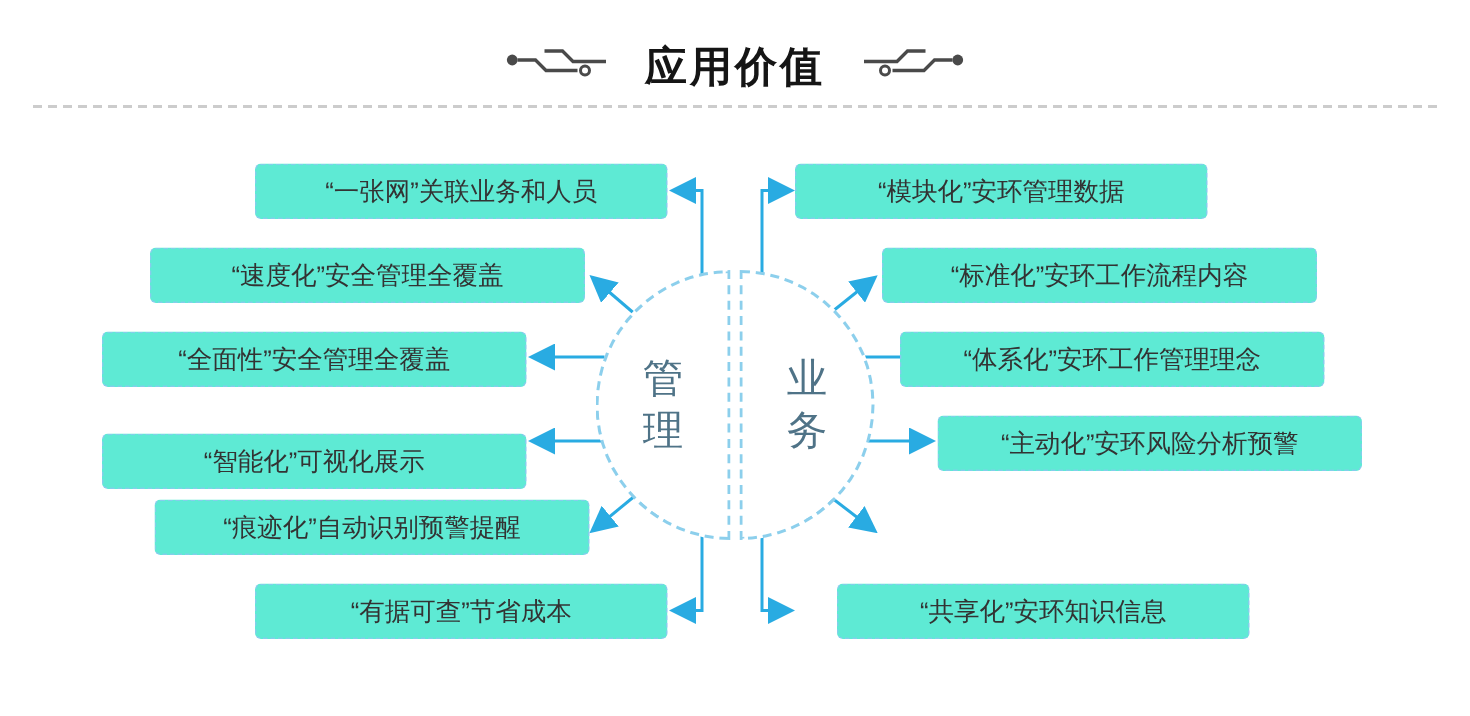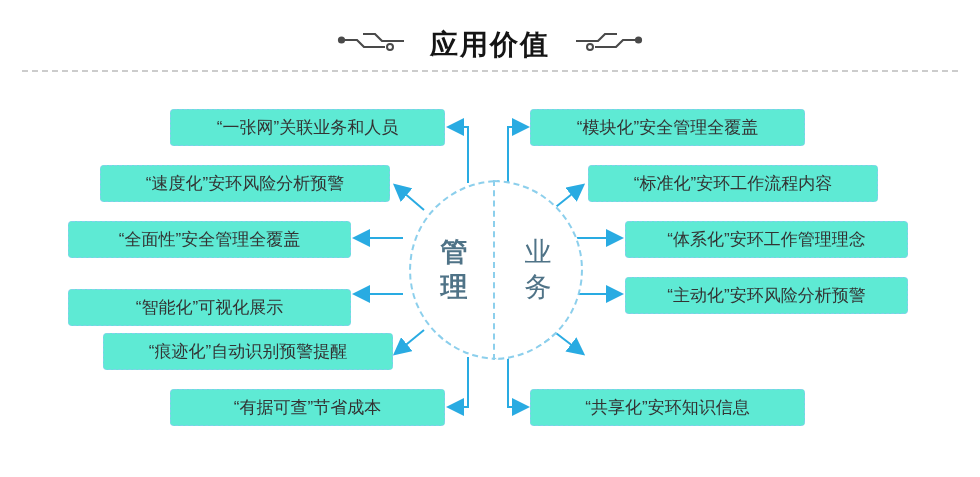--- a/index.html
+++ b/index.html
@@ -20,30 +20,30 @@
 
   .l1{left:170px;top:109px;width:275px;}
   .l2{left:100px;top:165px;width:290px;}
   .l3{left:68px; top:221px;width:283px;}
   .l4{left:68px; top:289px;width:283px;}
   .l5{left:103px;top:333px;width:290px;}
   .l6{left:170px;top:389px;width:275px;}
 
   .r1{left:530px;top:109px;width:275px;}
   .r2{left:588px;top:165px;width:290px;}
-  .r3{left:625px;top:221px;width:283px;}
+  .r3{left:600px;top:221px;width:283px;}
   .r4{left:625px;top:277px;width:283px;}
   .r5{left:588px;top:333px;width:290px;}
-  .r6{left:530px;top:389px;width:275px;}
+  .r6{left:558px;top:389px;width:275px;}
 
   
   .half{position:absolute;top:180px;width:90px;height:180px;box-sizing:border-box;
         border:2px dashed #8ccfec;background:#ffffff;
         display:flex;align-items:center;justify-content:center;}
-  .half-left{left:409px;border-radius:92px 0 0 92px;font-weight:bold;}
+  .half-left{left:397px;border-radius:92px 0 0 92px;}
   .half-right{left:493px;border-radius:0 92px 92px 0;}
   .half .vtext{display:block;width:1.15em;font-size:27px;line-height:1.3;color:#4f7387;
                text-align:center;word-break:break-all;}
 
   .arrows{position:absolute;left:0;top:0;width:980px;height:477px;pointer-events:none;}
 </style>
 </head>
 <body>
 
 <div class="stage">
@@ -84,37 +84,37 @@
       <polyline points="552,330 582,353" marker-end="url(#ah)"></polyline>
       <polyline points="468,357 468,407 450,407" marker-end="url(#ah)"></polyline>
       <polyline points="508,357 508,407 526,407" marker-end="url(#ah)"></polyline>
     </g>
   </svg>
 
   <div class="box l1">
       <span>“一张网”关联业务和人员</span>
     </div>
   <div class="box l2">
-      <span>“速度化”安环风险分析预警</span>
+      <span>“速度化”安全管理全覆盖</span>
     </div>
   <div class="box l3">
       <span>“全面性”安全管理全覆盖</span>
     </div>
   <div class="box l4">
       <span>“智能化”可视化展示</span>
     </div>
   <div class="box l5">
       <span>“痕迹化”自动识别预警提醒</span>
     </div>
   <div class="box l6">
       <span>“有据可查”节省成本</span>
     </div>
 
   <div class="box r1">
-      <span>“模块化”安全管理全覆盖</span>
+      <span>“模块化”安环管理数据</span>
     </div>
   <div class="box r2">
       <span>“标准化”安环工作流程内容</span>
     </div>
   <div class="box r3">
       <span>“体系化”安环工作管理理念</span>
     </div>
   <div class="box r4">
       <span>“主动化”安环风险分析预警</span>
     </div>

